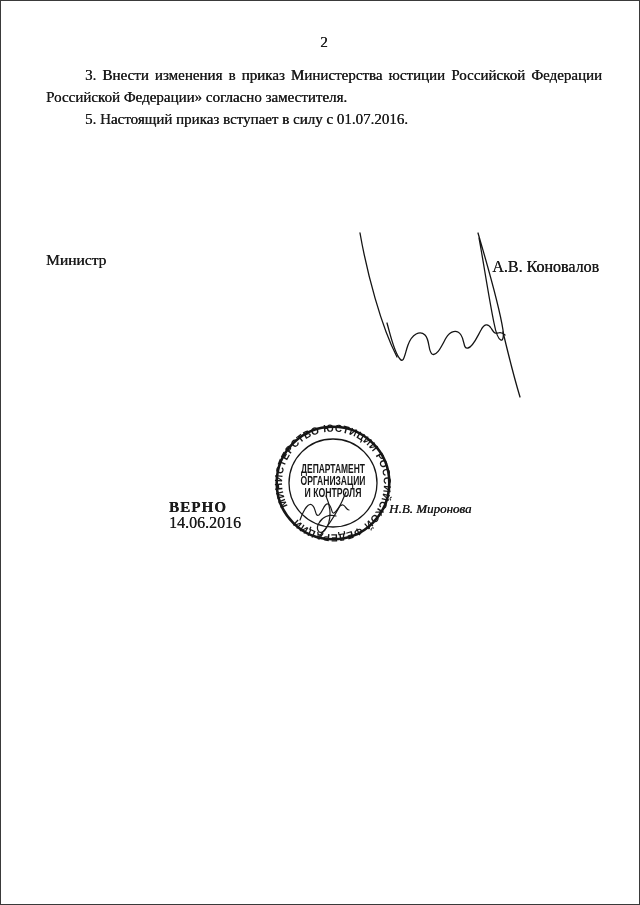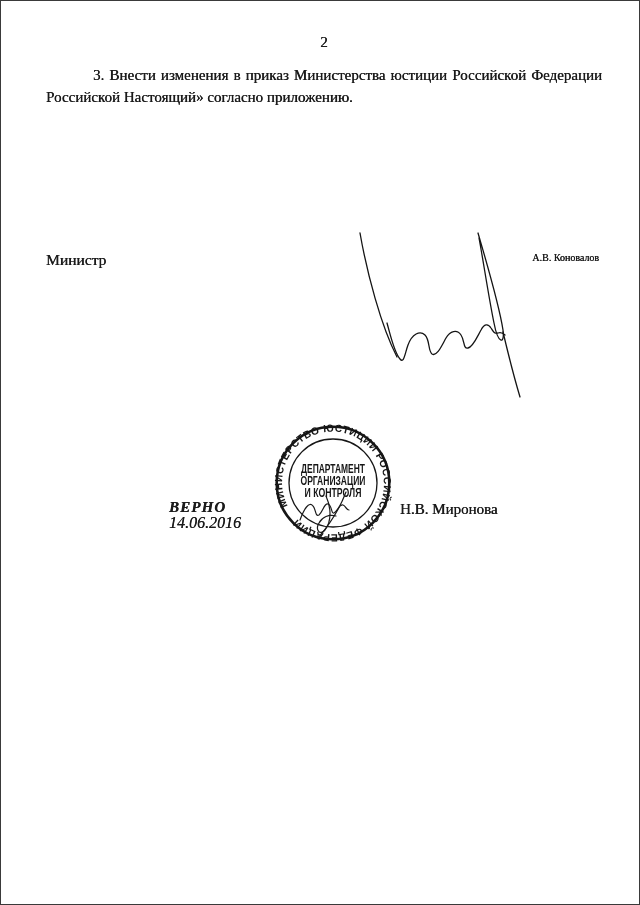--- a/index.html
+++ b/index.html
@@ -25,61 +25,61 @@
   }
 
   .doc-body {
     position: absolute;
     left: 45px; top: 63px;
     width: 556px;
     font-size: 15px;
     line-height: 22px;
   }
   .ln { display: block; white-space: normal; }
-  .j  { text-align: justify; text-align-last: justify; margin-left: 8px; }
+  .j  { text-align: justify; text-align-last: justify; }
   .ind { text-indent: 39px; }
 
   .minister-title {
     position: absolute;
     left: 45px; top: 250px;
     font-size: 15.5px;
     text-align: right;
   }
   .minister-name {
     position: absolute;
-    right: 40px; top: 251px;
-    font-size: 10px;
+    right: 40px; top: 257px;
+    font-size: 16px;
   }
 
   .sig-svg {
     position: absolute;
     left: 350px; top: 224px;
     width: 175px; height: 176px;
   }
   .sig-path {
     fill: none;
     stroke: #141414;
     stroke-width: 1.3;
     stroke-linecap: round;
     stroke-linejoin: round;
   }
 
   .verno-block {
     position: absolute;
     left: 168px; top: 498px;
     line-height: 16px;
-    font-style: italic;
   }
   .verno-label { font-size: 15px; font-weight: bold; letter-spacing: 1.1px; }
   .verno-date  { font-size: 16px; }
 
   .clerk-name {
     position: absolute;
-    left: 399px; top: 500px;
-    font-size: 15px;
+    left: 388px; top: 500px;
+    font-size: 13px;
+    font-style: italic;
   }
 
   .stamp-svg {
     position: absolute;
     left: 273px; top: 423px;
     width: 118px; height: 118px;
   }
   .stamp-ring-text {
     font-family: "Liberation Sans", sans-serif;
     font-size: 10.4px;
@@ -102,21 +102,22 @@
 </style>
 </head>
 <body>
 
 <div class="page">
 
   <div class="page-number inkweight">2</div>
 
   <div class="doc-body inkweight">
     <span class="ln j ind">3. Внести изменения в приказ Министерства юстиции Российской Федерации</span>
-    <span class="ln">Российской Настоящий» согласно приложению.</span>
+    <span class="ln">Российской Федерации» согласно заместителя.</span>
+    <span class="ln ind">5. Настоящий приказ вступает в силу с 01.07.2016.</span>
   </div>
 
   <div class="minister-title inkweight">Министр</div>
 
   <div class="minister-name inkweight">А.В. Коновалов</div>
 
   <svg class="sig-svg" viewBox="350 224 175 176" xmlns="http://www.w3.org/2000/svg" aria-hidden="true">
     <path class="sig-path" d="M 359 232 C 366 272, 380 325, 396 356"></path>
     <path class="sig-path" d="M 386 322
              C 390 336, 393 351, 399 358

